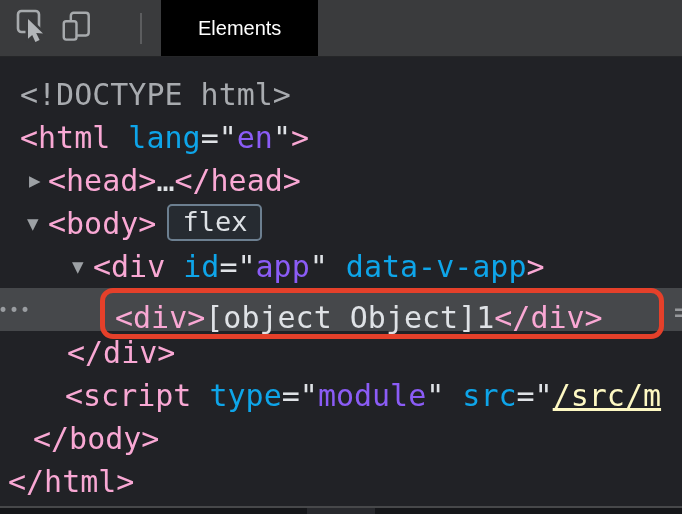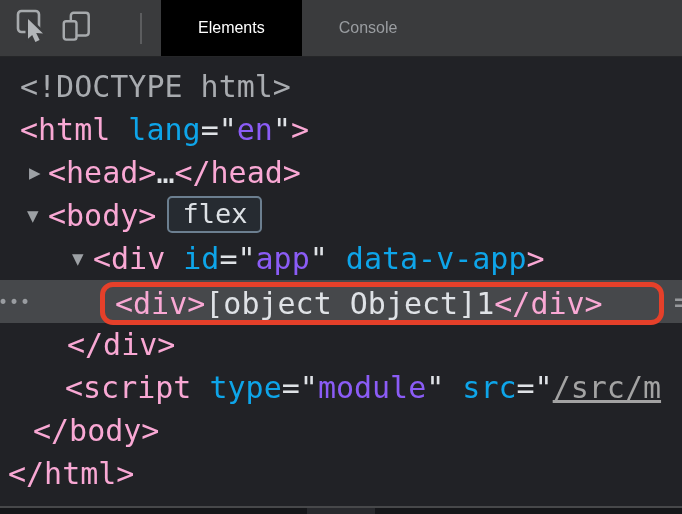--- a/index.html
+++ b/index.html
@@ -11,48 +11,48 @@
   .toolbar{
     height:57px;background:#3a3b3d;display:flex;align-items:stretch;
     border-bottom:1px solid #252628;box-sizing:border-box;
   }
   .tool-btns{display:flex;align-items:center;padding-left:14px;}
   .tbtn{width:34px;height:36px;display:flex;align-items:center;justify-content:center;margin-right:11px;cursor:pointer;}
   .separator{width:2px;height:31px;background:#5c5d5f;align-self:center;margin-left:36px;margin-right:0;}
   .tab-strip{display:flex;align-items:stretch;margin-left:19px;}
   .tab{
     display:flex;align-items:center;justify-content:center;
-    font-size:16px;color:#9a9da1;padding:0 37px;cursor:pointer;white-space:nowrap;
+    font-size:20px;color:#9a9da1;padding:0 37px;cursor:pointer;white-space:nowrap;
   }
   .tab.active{background:#000000;color:#ffffff;padding:0 37px;}
   
   .tree{
     padding-top:8px;
     font-family:"DejaVu Sans Mono",monospace;
     font-size:30px;line-height:43px;
-    color:#dfe2e6;white-space:pre;
+    color:#dfe2e6;white-space:pre;margin-top:8px;
   }
   .row{height:43px;position:relative;box-sizing:border-box;cursor:pointer;}
   .row.selected{background:#46484b;z-index:2;}
   .arrow{
     position:absolute;top:50%;transform:translateY(-50%);
     font-size:15px;color:#9da1a5;font-family:"DejaVu Sans",sans-serif;line-height:1;
   }
   .codewrap{display:inline-block;vertical-align:top;}
   .codewrap.outlined{
     border:5px solid #e5402a;border-radius:13px;
-    padding:0 56px 0 10px;line-height:33px;margin-top:0px;
+    padding:8px 56px 0 10px;line-height:33px;margin-top:0px;
     vertical-align:middle;
   }
   .tk-tag{color:#f9a8d4;}
   .tk-attr{color:#0ea5e9;}
   .tk-value{color:#8b5cf6;}
   .tk-plain{color:#dfe2e6;}
   .tk-doctype{color:#a8abaf;}
-  .tk-link{color:#a3a3a3;text-decoration:underline;}
+  .tk-link{color:#fef9c3;text-decoration:underline;}
   .tk-badge{
     display:inline-block;vertical-align:middle;
     border:2px solid #6c7f90;border-radius:5px;background:#262b31;
     color:#dde1e5;font-size:27px;line-height:31px;padding:0 13px 2px 13px;
     margin-left:11px;margin-top:-6px;cursor:pointer;
   }
   .suffix{color:#97999c;margin-left:10px;}
   .gutter-dots{
     position:absolute;left:-2px;top:50%;transform:translateY(-50%);
     color:#9a9da1;font-size:17px;letter-spacing:1px;font-family:"DejaVu Sans",sans-serif;
@@ -83,21 +83,20 @@
         <svg width="32" height="32" viewBox="0 0 34 34">
           <rect x="11.5" y="3" width="19" height="24" rx="3" fill="none" stroke="#a7aaad" stroke-width="2.6"></rect>
           <rect x="4" y="12" width="13.5" height="19.5" rx="2.5" fill="#3a3b3d" stroke="#a7aaad" stroke-width="2.6"></rect>
         </svg>
       </span>
     </div>
   </div>
   <div class="separator"></div>
   <div class="tab-strip">
       <div class="tab active">Elements</div>
-      <div class="tab">Console</div>
     </div>
 </div>
 
 <div class="tree"><div class="row" style="padding-left: 20px;"><span class="codewrap"><span class="tk-doctype">&lt;!DOCTYPE html&gt;</span></span></div><div class="row" style="padding-left: 20px;"><span class="codewrap"><span class="tk-tag">&lt;html</span><span class="tk-attr"> lang</span><span class="tk-plain">="</span><span class="tk-value">en</span><span class="tk-plain">"</span><span class="tk-tag">&gt;</span></span></div><div class="row" style="padding-left: 48px;"><span class="arrow" style="left: 29px;">▶</span><span class="codewrap"><span class="tk-tag">&lt;head&gt;</span><span class="tk-plain">…</span><span class="tk-tag">&lt;/head&gt;</span></span></div><div class="row" style="padding-left: 48px;"><span class="arrow" style="left: 27px;">▼</span><span class="codewrap"><span class="tk-tag">&lt;body&gt;</span><span class="tk-badge">flex</span></span></div><div class="row" style="padding-left: 93px;"><span class="arrow" style="left: 72px;">▼</span><span class="codewrap"><span class="tk-tag">&lt;div</span><span class="tk-attr"> id</span><span class="tk-plain">="</span><span class="tk-value">app</span><span class="tk-plain">"</span><span class="tk-attr"> data-v-app</span><span class="tk-tag">&gt;</span></span></div><div class="row selected" style="padding-left: 100px;"><span class="gutter-dots">•••</span><span class="codewrap outlined"><span class="tk-tag">&lt;div&gt;</span><span class="tk-plain">[object Object]1</span><span class="tk-tag">&lt;/div&gt;</span></span><span class="suffix">== $0</span></div><div class="row" style="padding-left: 67px;"><span class="codewrap"><span class="tk-tag">&lt;/div&gt;</span></span></div><div class="row" style="padding-left: 65px;"><span class="codewrap"><span class="tk-tag">&lt;script</span><span class="tk-attr"> type</span><span class="tk-plain">="</span><span class="tk-value">module</span><span class="tk-plain">"</span><span class="tk-attr"> src</span><span class="tk-plain">="</span><span class="tk-link">/src/m</span></span></div><div class="row" style="padding-left: 33px;"><span class="codewrap"><span class="tk-tag">&lt;/body&gt;</span></span></div><div class="row" style="padding-left: 8px;"><span class="codewrap"><span class="tk-tag">&lt;/html&gt;</span></span></div></div>
 
 <div class="bottom-bar">
   <div class="seg"></div>
 </div>
 
 </body></html>

